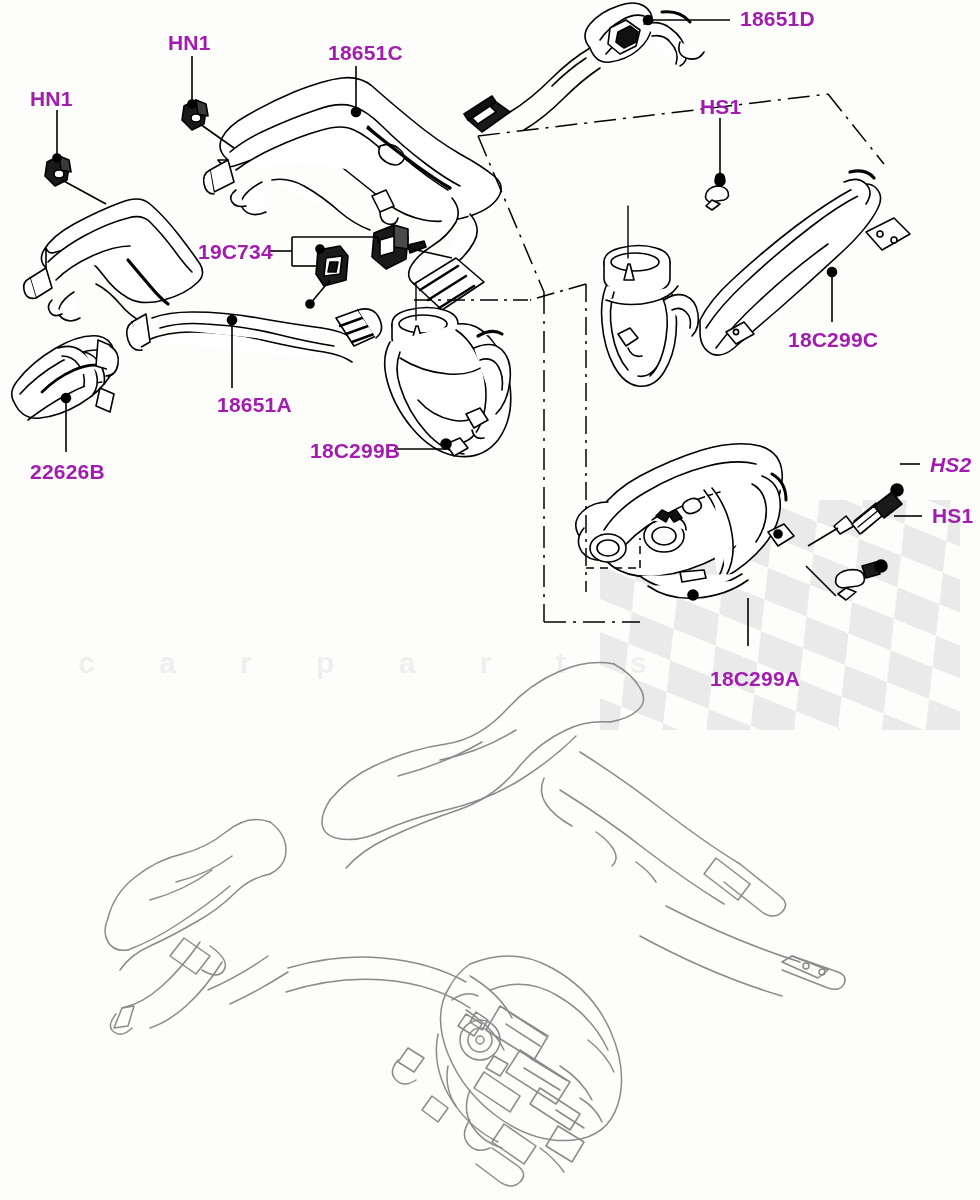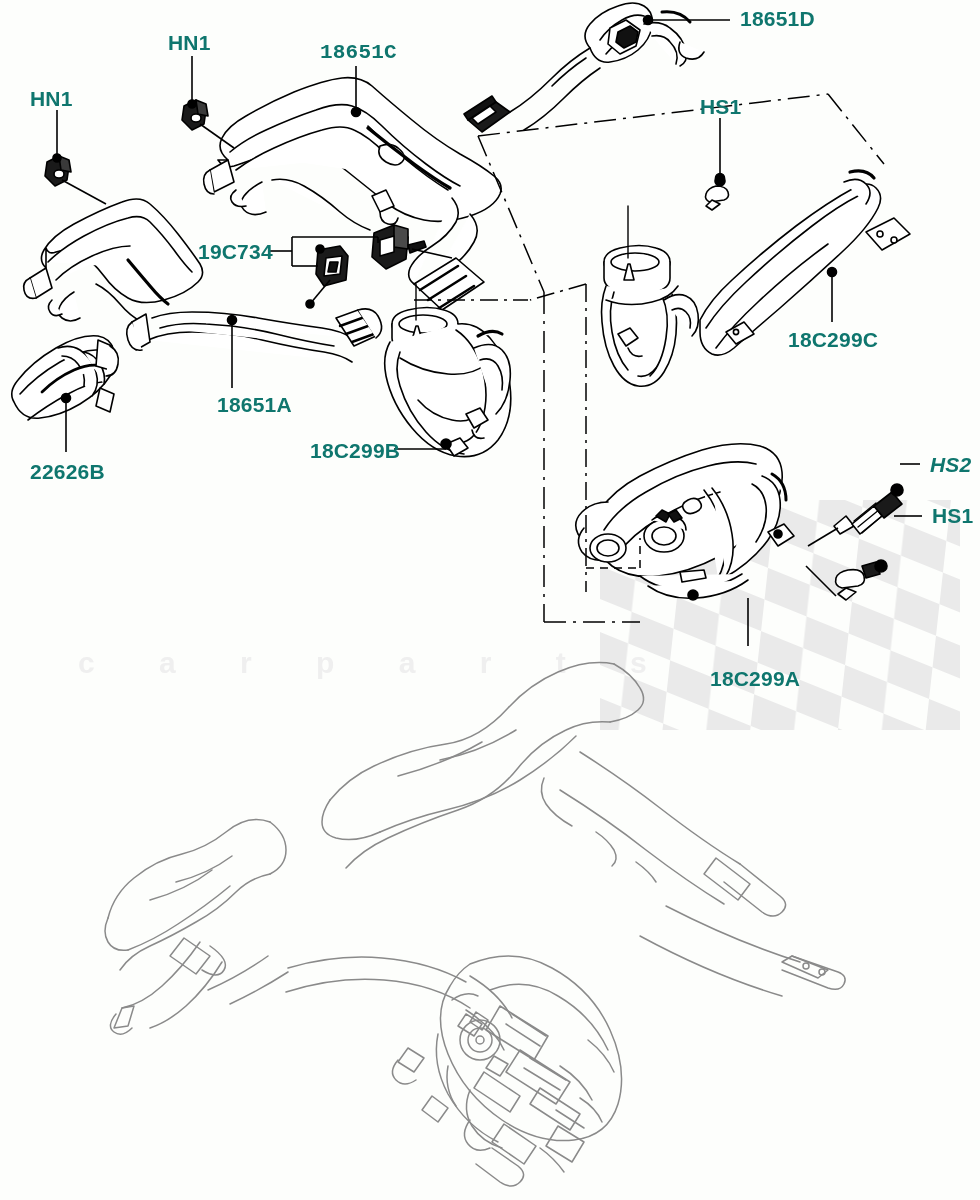--- a/index.html
+++ b/index.html
@@ -7,21 +7,21 @@
     width:980px;height:1200px;
     background:#fdfefc;
     font-family:"Liberation Sans", sans-serif;
     overflow:hidden;
     position:relative;
   }
   #stage{position:absolute;left:0;top:0;width:980px;height:1200px;}
   .layer{position:absolute;left:0;top:0;width:980px;height:1200px;}
   .lbl{
     position:absolute;
-    color:#0f766e;
+    color:#a21caf;
     font-family:"Liberation Sans", sans-serif;
     font-size:21px;
     font-weight:700;
     letter-spacing:.2px;
     white-space:nowrap;
     line-height:1;
   }
   .wm-main{
     position:absolute;
     left:62px;top:520px;
@@ -435,21 +435,21 @@
       <path d="M586 284 L530 300" stroke-dasharray="18 6 3 6"></path>
       <path d="M414 300 L528 300" stroke-dasharray="18 6 3 6"></path>
       <path d="M586 568 L640 568" stroke-dasharray="8 6"></path>
       <path d="M640 568 L640 538" stroke-dasharray="8 6"></path>
     </g>
   </svg>
 
   <div class="layer">
     <div class="lbl" style="left:30px;top:88px;">HN1</div>
     <div class="lbl" style="left:168px;top:32px;">HN1</div>
-    <div class="lbl" style="left:320px;top:42px;font-family:Liberation Mono, monospace;">18651C</div>
+    <div class="lbl" style="left:328px;top:42px;">18651C</div>
     <div class="lbl" style="left:740px;top:8px;">18651D</div>
     <div class="lbl" style="left:700px;top:96px;">HS1</div>
     <div class="lbl" style="left:198px;top:241px;">19C734</div>
     <div class="lbl" style="left:788px;top:329px;">18C299C</div>
     <div class="lbl" style="left:197px;top:394px;margin-left:20px;">18651A</div>
     <div class="lbl" style="left:30px;top:461px;">22626B</div>
     <div class="lbl" style="left:310px;top:440px;">18C299B</div>
     <div class="lbl" style="left:930px;top:454px;font-style:italic;">HS2</div>
     <div class="lbl" style="left:932px;top:505px;">HS1</div>
     <div class="lbl" style="left:710px;top:668px;">18C299A</div>

